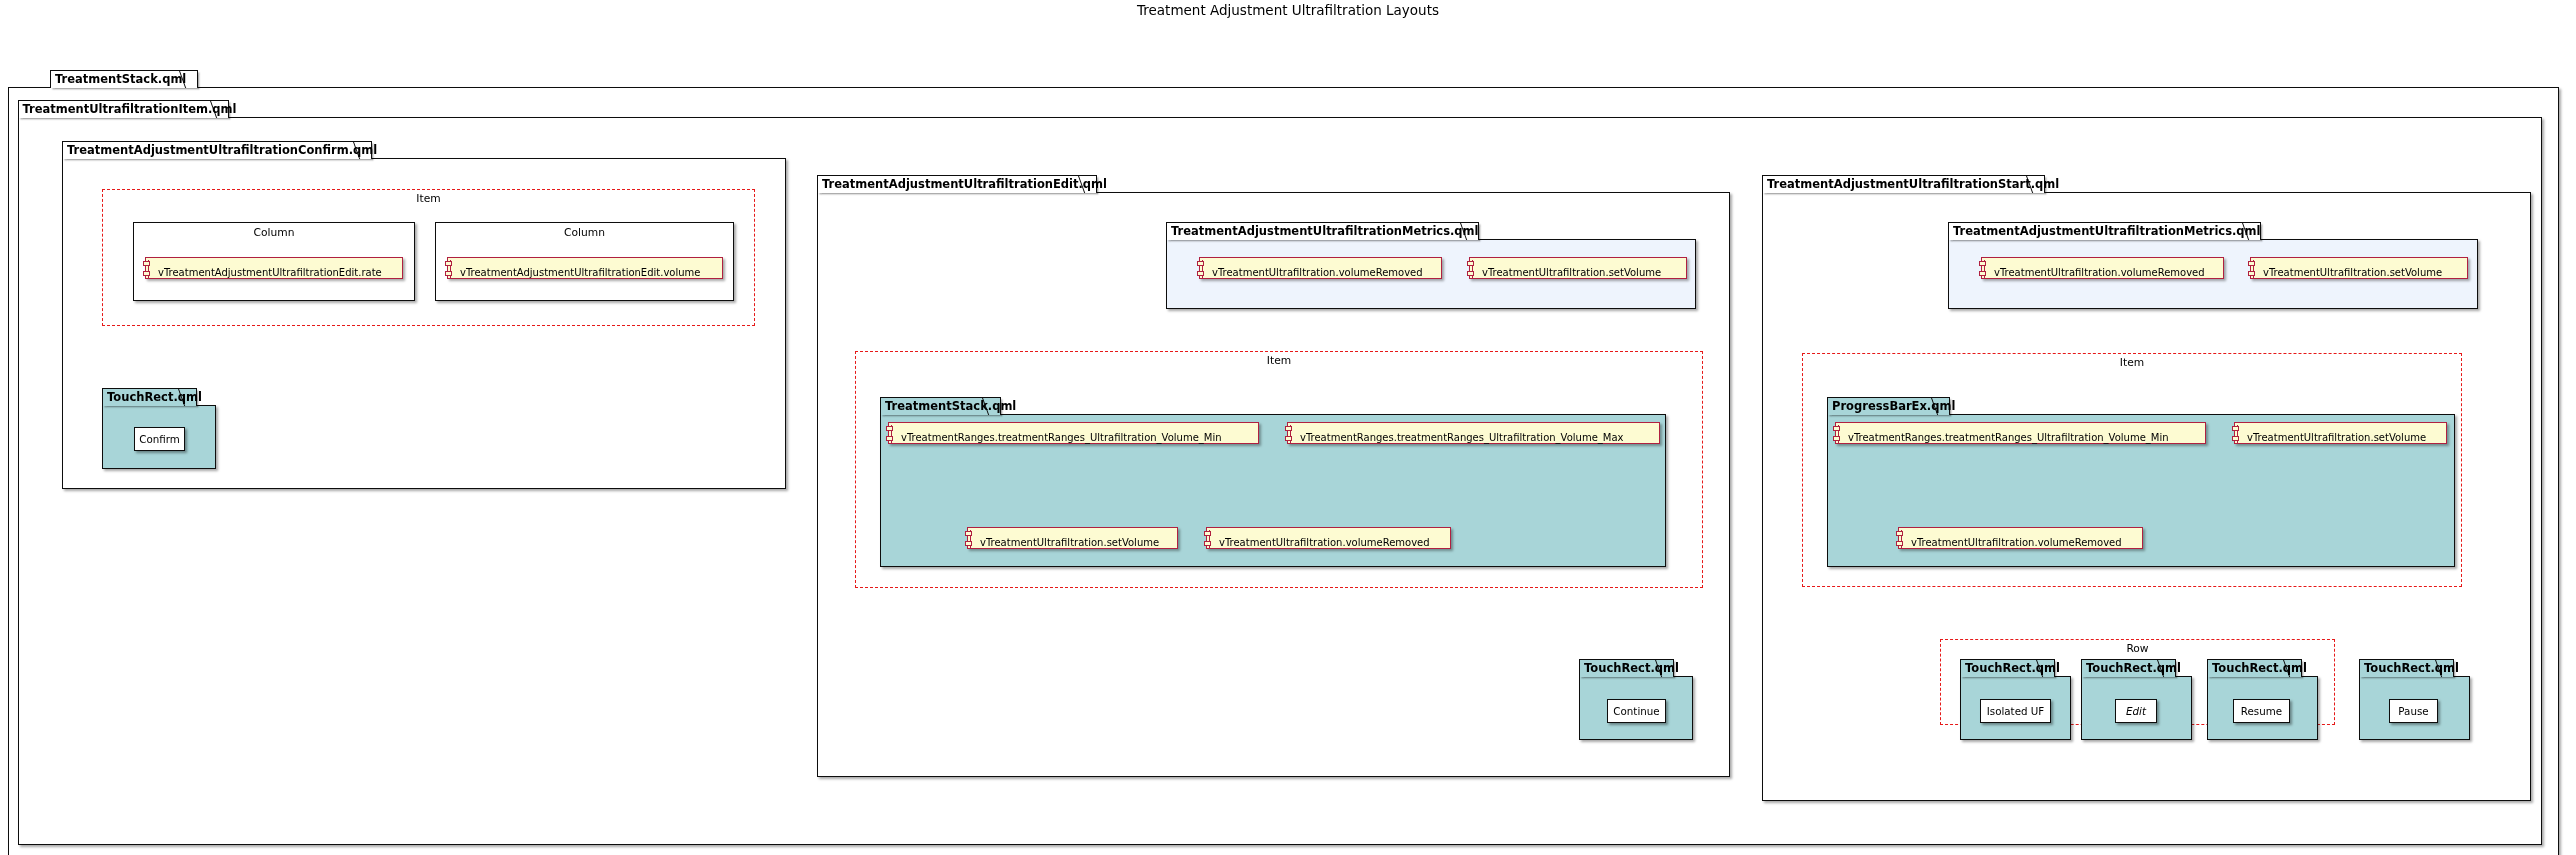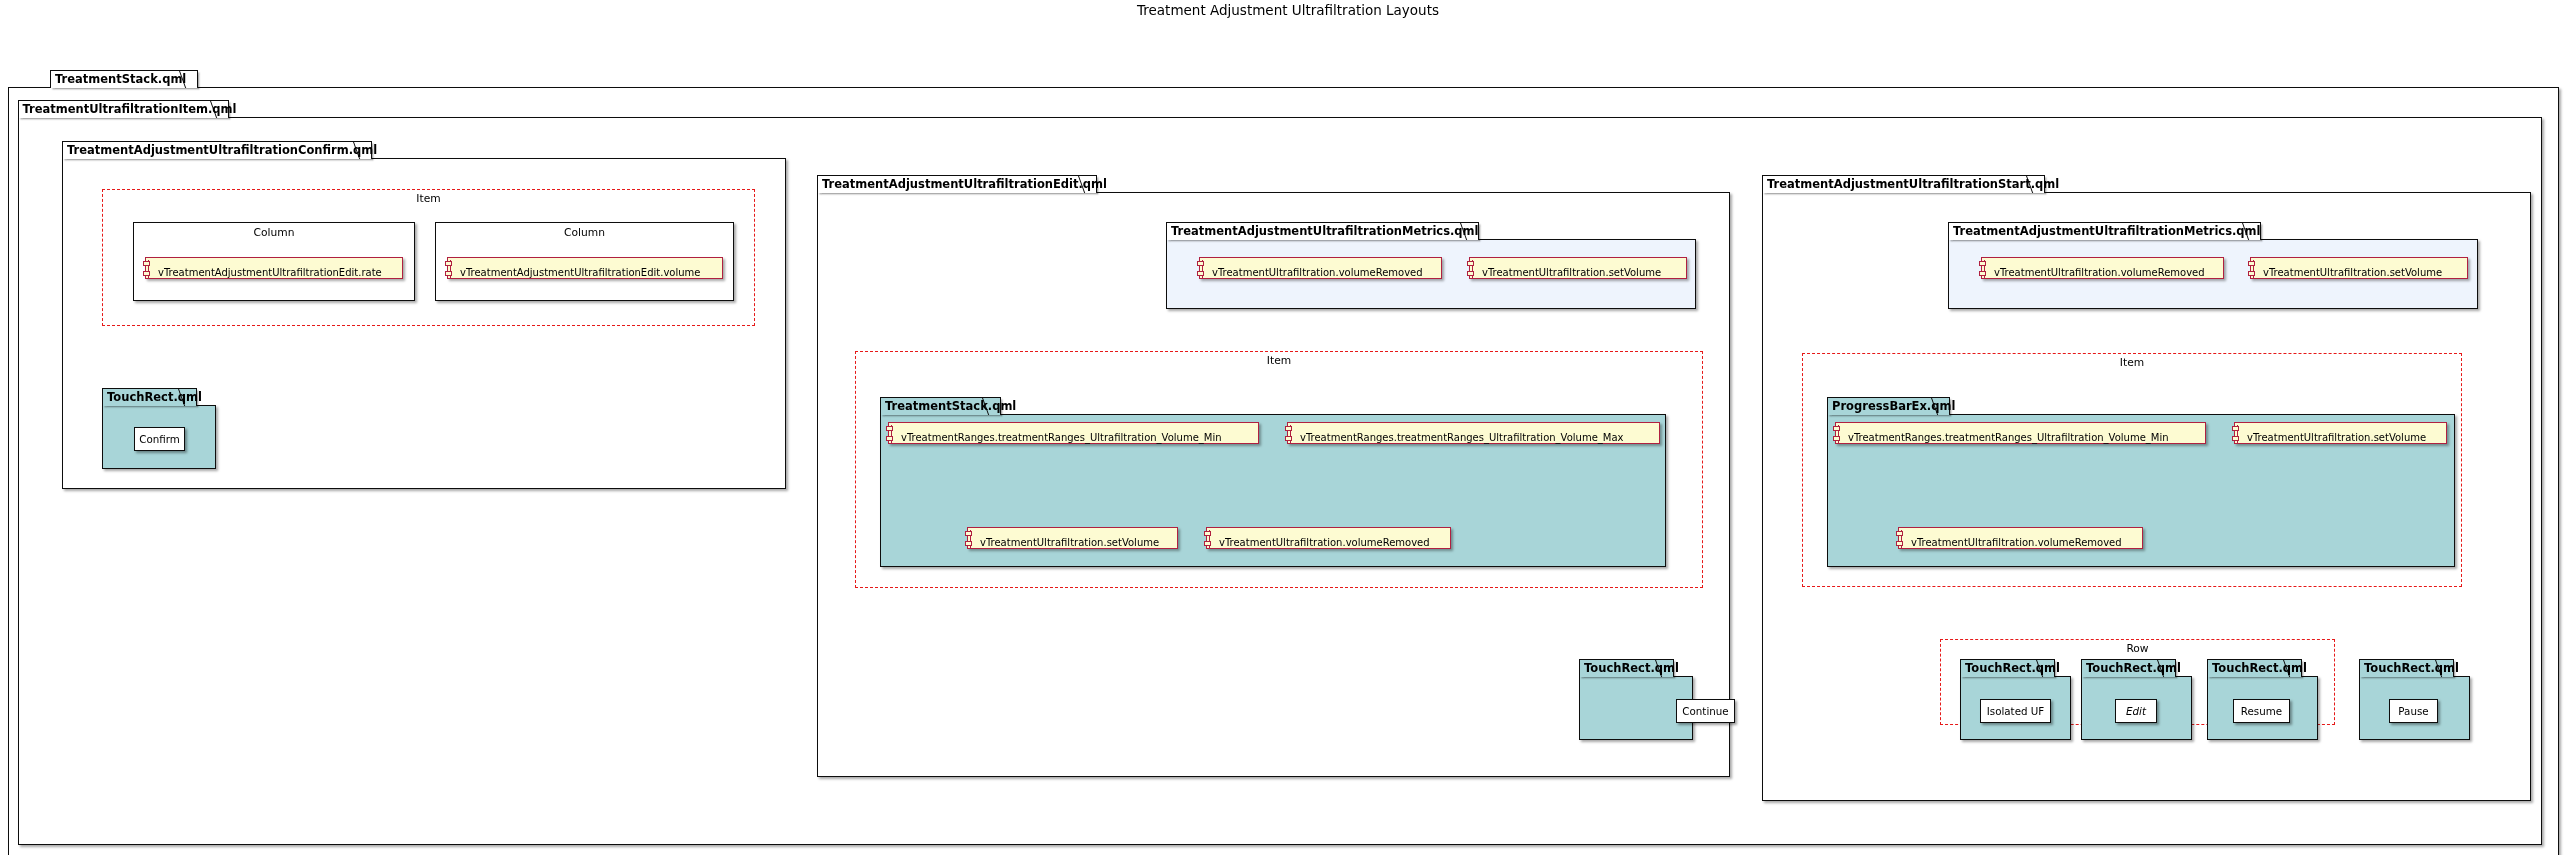--- a/index.html
+++ b/index.html
@@ -279,21 +279,21 @@
         <span class="tab t1"></span>
         <span class="tab t2"></span>
     </span>
     <span class="component-label">vTreatmentUltrafiltration.volumeRemoved</span>
   </div>
 
   <div class="pkg tint-cyan" style="left:1579px; top:659px;">
     <div class="pkg-tab" style="width:95px;">TouchRect.qml</div>
     <div class="pkg-body" style="top:16.7px; width:114px; height:64px;"></div>
   </div>
-  <div class="touch-btn" style="left:1676px; top:699px; width:59px; height:24px;">Continue</div>
+  <div class="touch-btn" style="left:1607px; top:699px; width:59px; height:24px;">Continue</div>
 
   <div class="pkg" style="left:1762px; top:175px;">
     <div class="pkg-tab" style="width:283px;">TreatmentAdjustmentUltrafiltrationStart.qml</div>
     <div class="pkg-body" style="top:16.7px; width:769px; height:609px;"></div>
   </div>
 
   <div class="pkg tint-blue" style="left:1948px; top:222px;">
     <div class="pkg-tab" style="width:313px;">TreatmentAdjustmentUltrafiltrationMetrics.qml</div>
     <div class="pkg-body" style="top:16.7px; width:530px; height:70px;"></div>
   </div>

